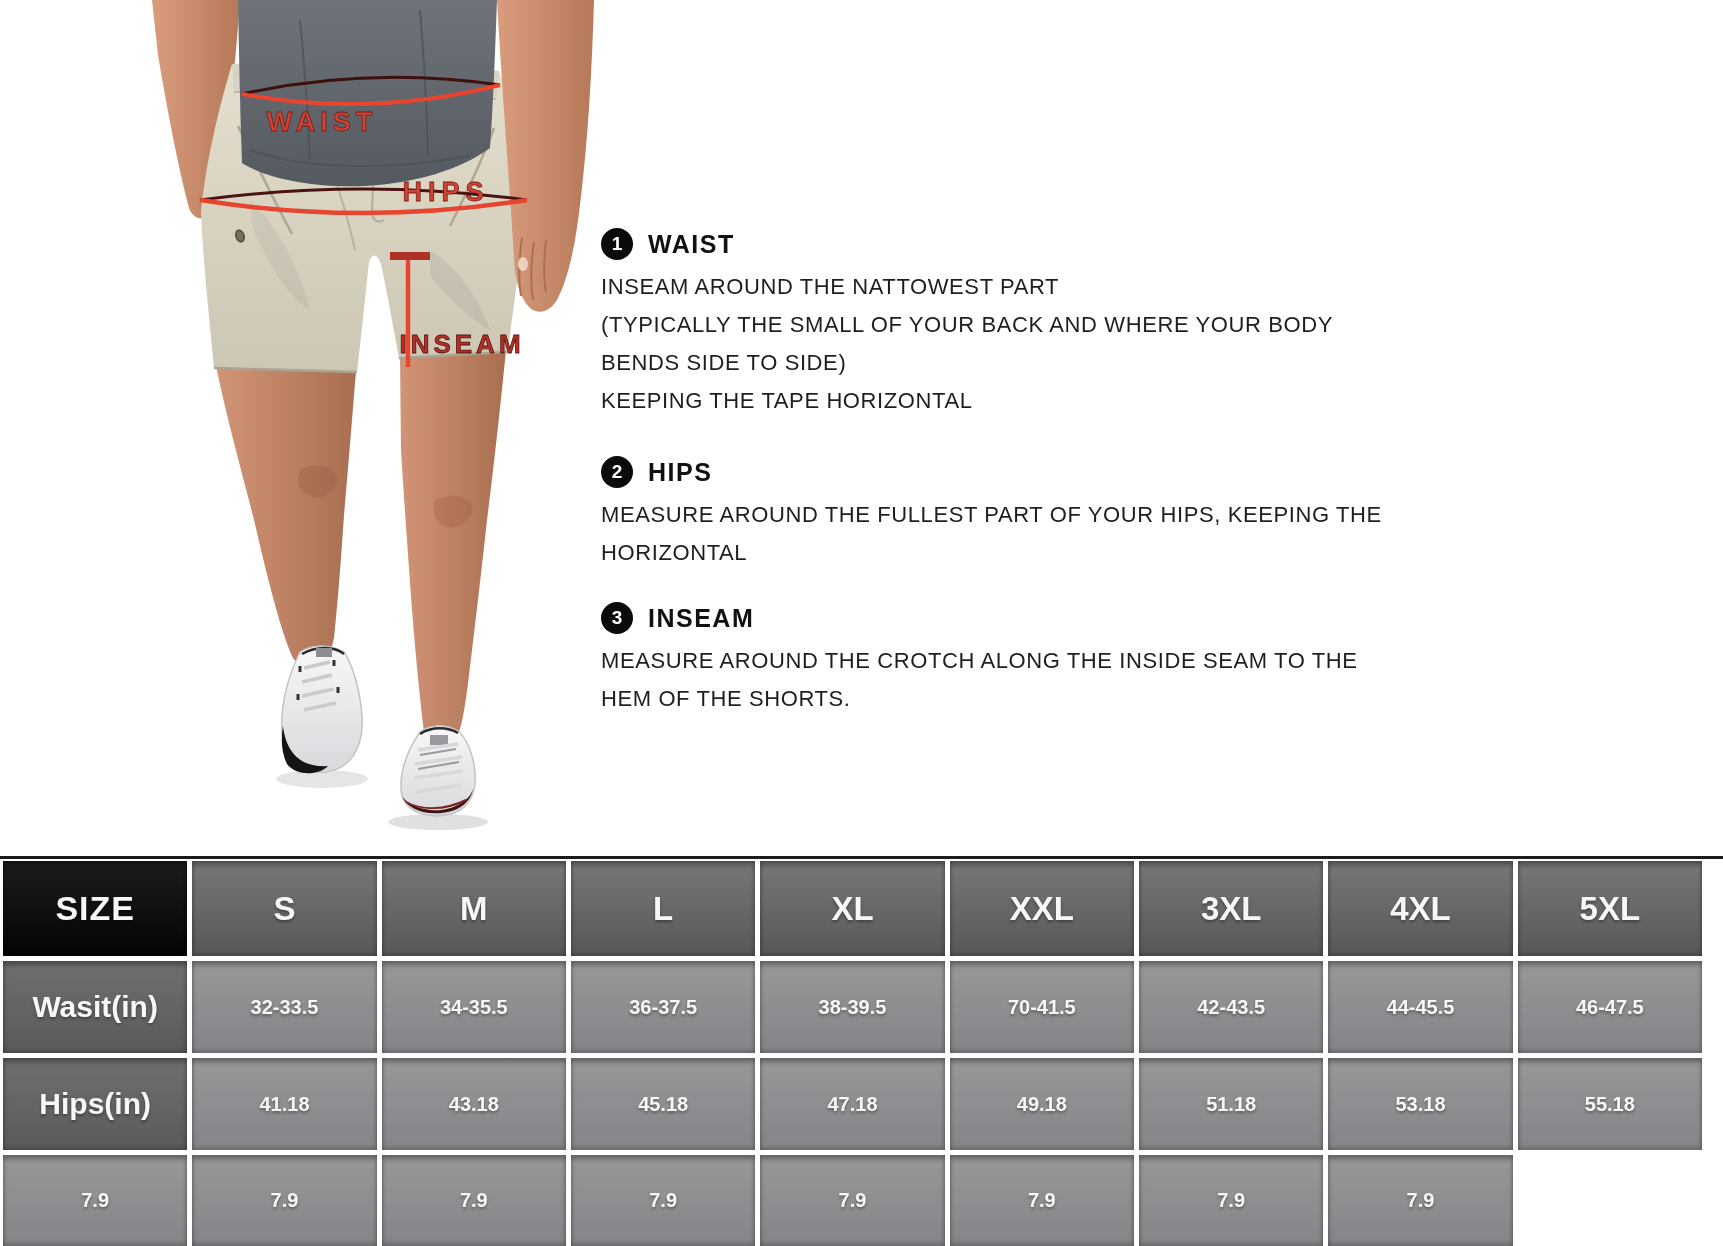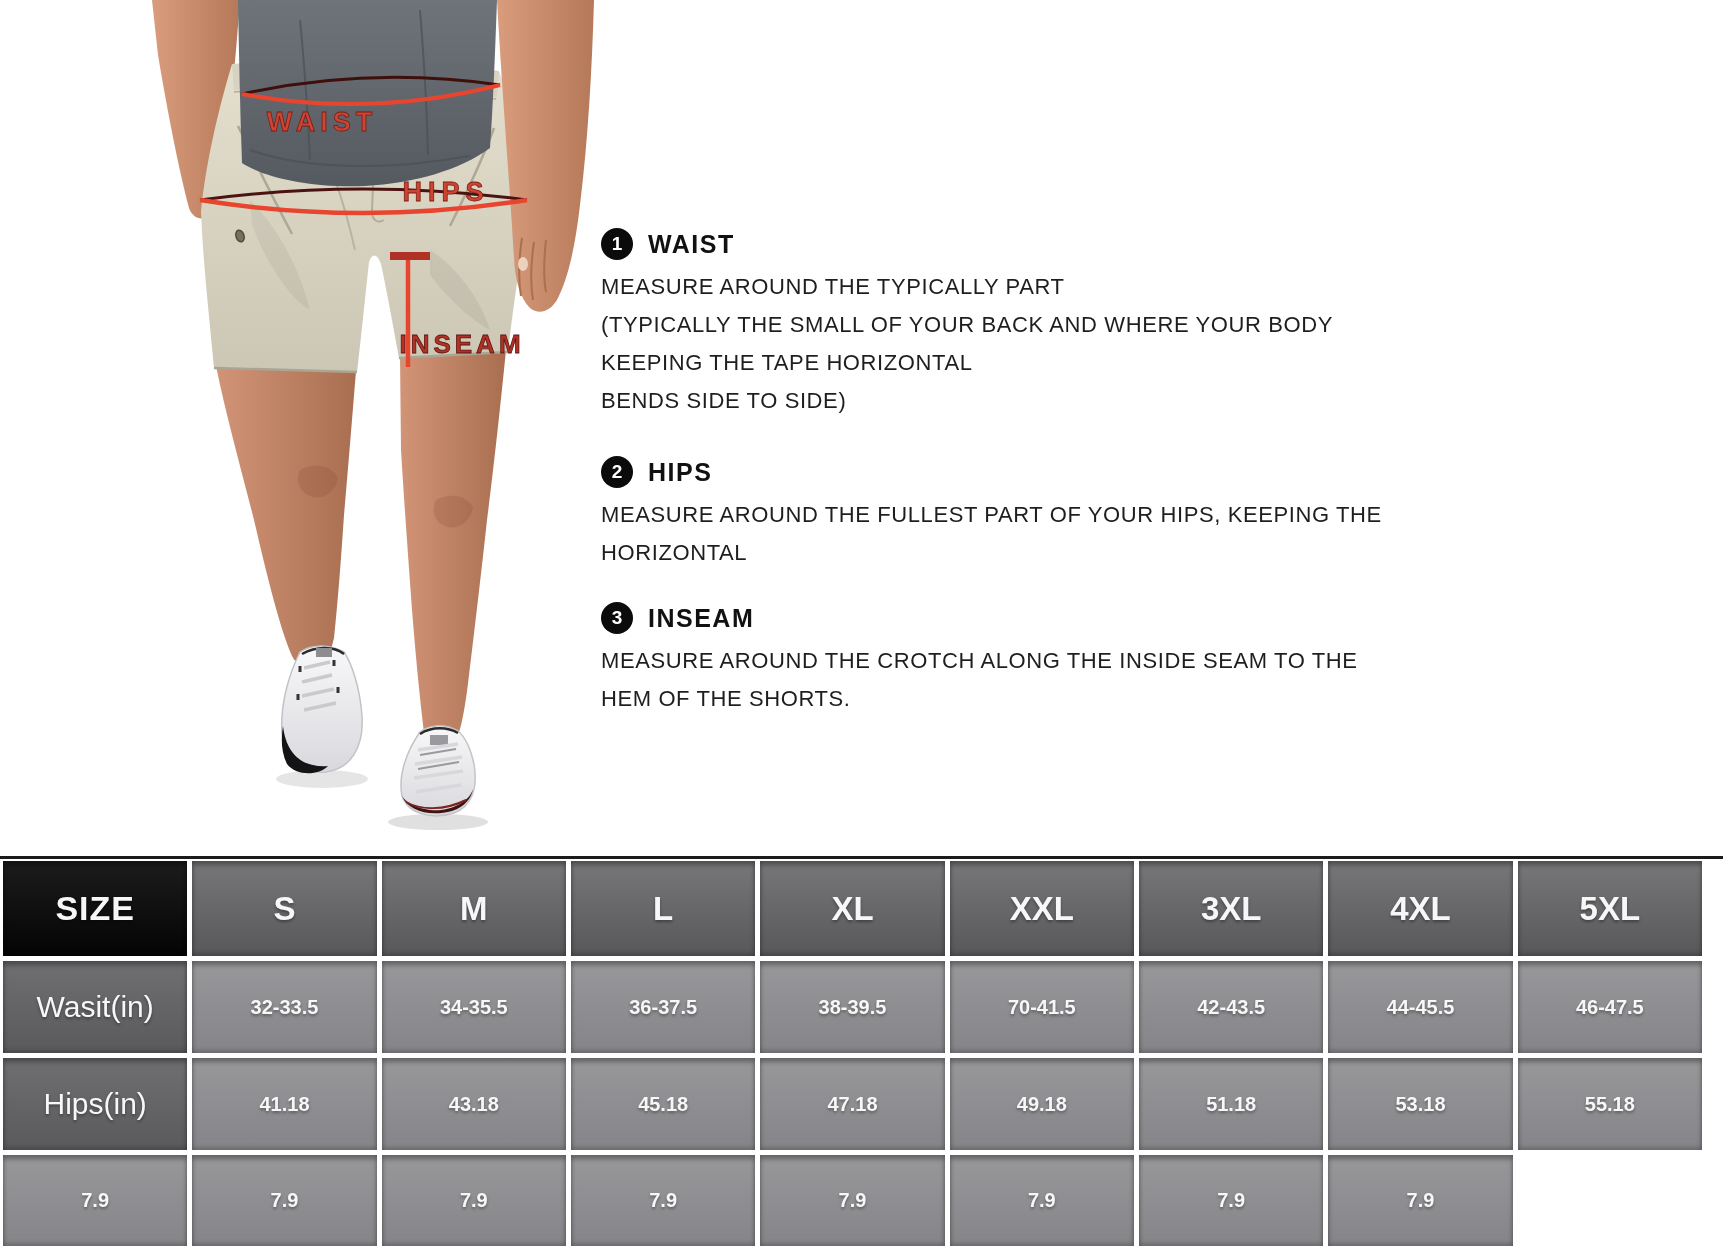--- a/index.html
+++ b/index.html
@@ -25,21 +25,21 @@
               border-top:3px solid #1b1b1b;box-sizing:border-box;display:grid;
               grid-template-columns:repeat(9,1fr);grid-template-rows:95px 92px 92px 1fr;
               gap:5px;padding:2px 21px 0 3px;}
   .cell{display:flex;align-items:center;justify-content:center;color:#f7f7f7;
         box-shadow:inset 0 4px 5px rgba(0,0,0,0.35), inset 0 -3px 4px rgba(0,0,0,0.18);
         text-shadow:0 2px 3px rgba(0,0,0,0.35);}
   .corner{background:linear-gradient(#1c1c1c,#040404);font-size:34px;font-weight:bold;letter-spacing:1px;}
   .colhead{background:linear-gradient(#777779,#58585a);font-size:33px;font-weight:bold;}
   .rowlabel{background:linear-gradient(#6f6f72,#595teen95c);font-size:30px;}
   .rowlabel{background:linear-gradient(#6f6f72,#59595c);}
-  .rowlabel{background:linear-gradient(#6f6f72,#5a5a5d);font-size:30px;}
+  .rowlabel{background:linear-gradient(#6f6f72,#5a5a5d);font-size:30px;font-weight:bold;}
   .cellval{background:linear-gradient(#98989b,#85858а);}
   .cellval{background:linear-gradient(#98989b,#858589);font-size:20px;font-weight:bold;}
 </style>
 </head>
 <body>
 
 <div class="page">
 
   <svg class="photo" viewBox="0 0 620 830" xmlns="http://www.w3.org/2000/svg">
     <defs>
@@ -176,24 +176,24 @@
   <div class="instructions">
 
     <div class="sec">
       <div class="sec-head">
         <div class="badge">
             <span>1</span>
           </div>
         <div class="sec-title">WAIST</div>
       </div>
       <div class="sec-body">
-        <div>MEASURE AROUND THE TYPICALLY PART</div>
+        <div>INSEAM AROUND THE NATTOWEST PART</div>
         <div>(TYPICALLY THE SMALL OF YOUR BACK AND WHERE YOUR BODY</div>
+        <div>BENDS SIDE TO SIDE)</div>
         <div>KEEPING THE TAPE HORIZONTAL</div>
-        <div>BENDS SIDE TO SIDE)</div>
       </div>
     </div>
 
     <div class="sec m1">
       <div class="sec-head">
         <div class="badge">
             <span>2</span>
           </div>
         <div class="sec-title">HIPS</div>
       </div>

